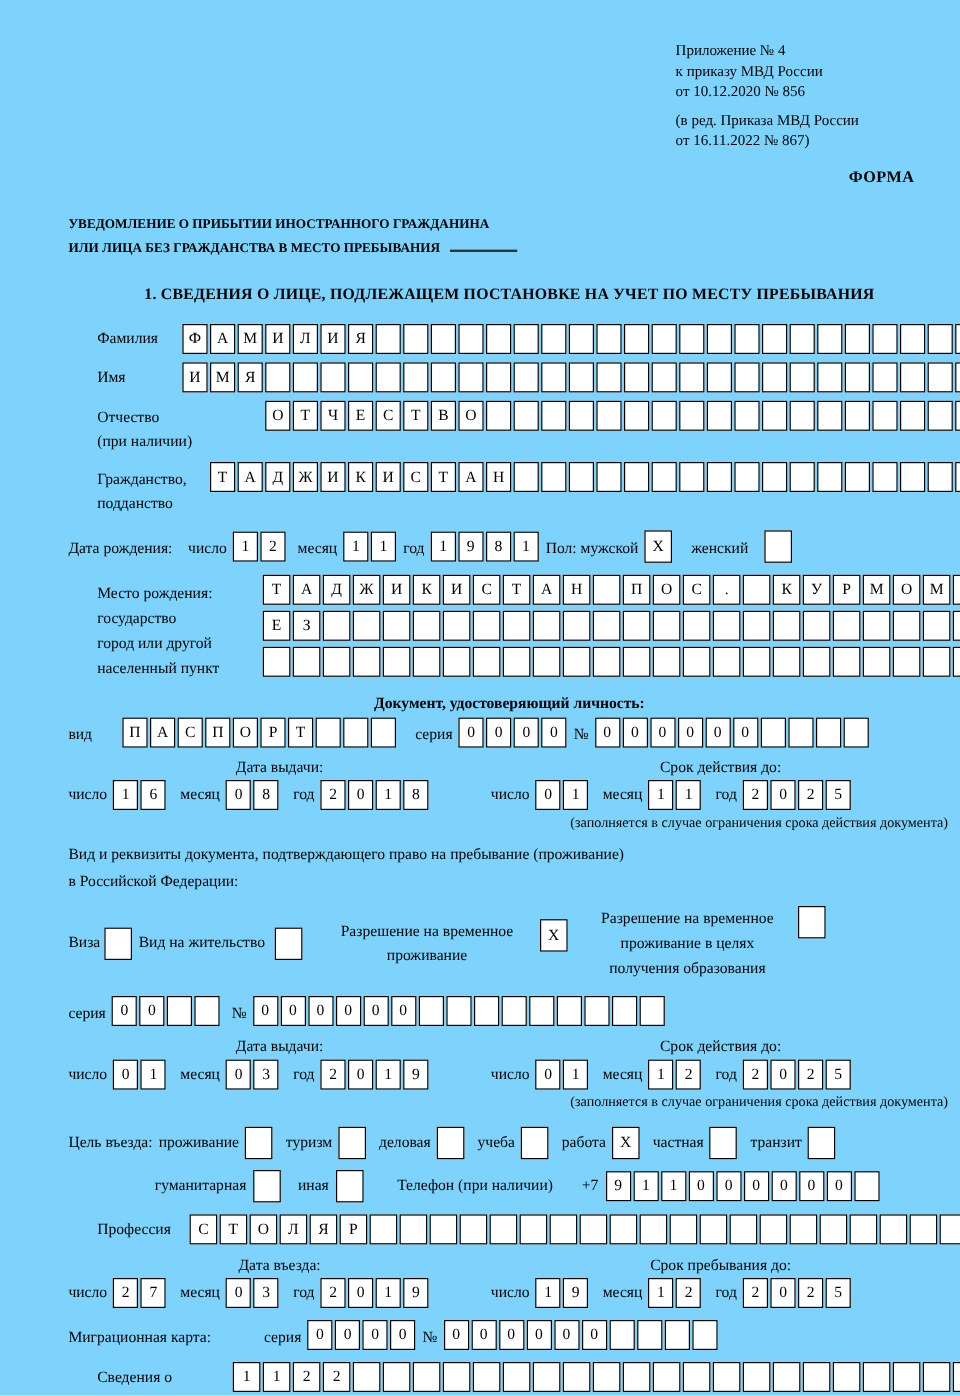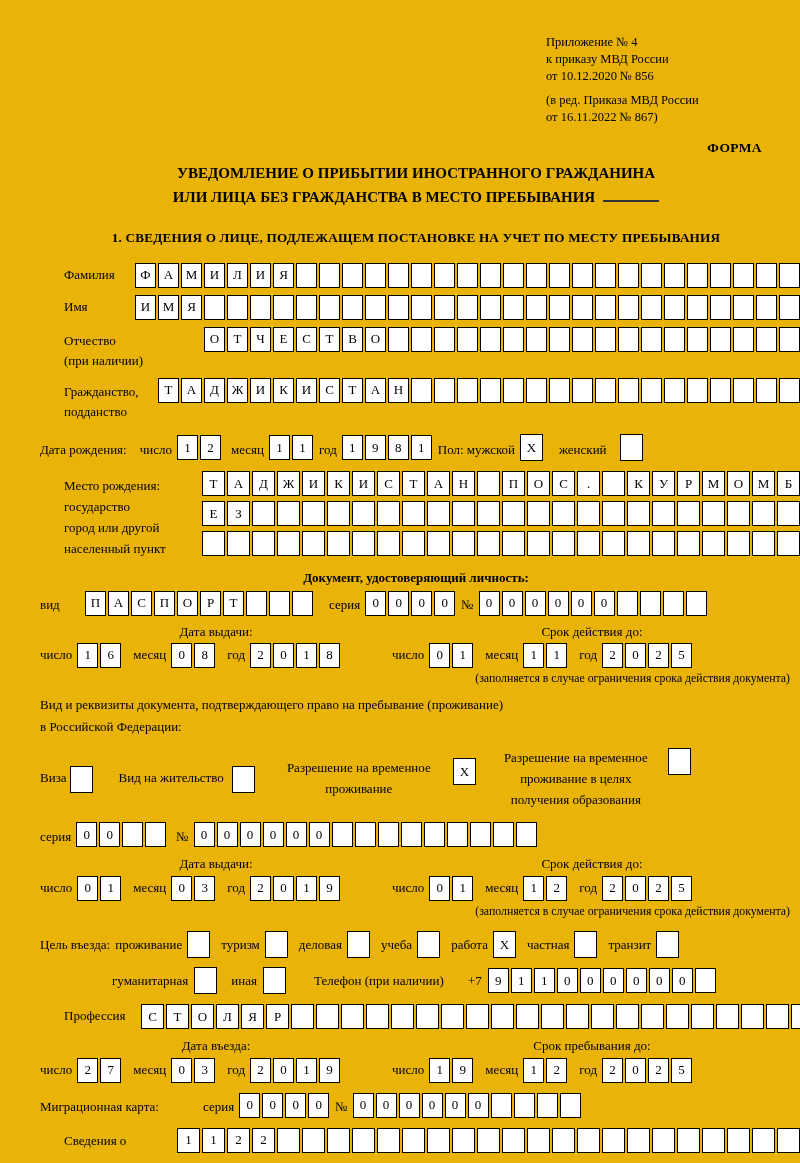--- a/index.html
+++ b/index.html
@@ -1,25 +1,25 @@
 <!DOCTYPE html>
 <html><head>
 <meta charset="utf-8">
 <style>
   html,body{margin:0;padding:0;background:#e8e8e8;}
   .page{
-    width:800px;height:1163px;background:#eab308;color:#000;
+    width:800px;height:1163px;background:#7dd3fc;color:#000;
     font-family:"Liberation Serif", serif;font-size:13px;
-    box-sizing:border-box;padding:34px 8px 16px 40px;
+    box-sizing:border-box;padding:34px 8px 16px 57px;
     margin:0 auto;position:relative;line-height:1.25;
   }
   .header-note{margin-left:506px;width:226px;font-size:12.5px;line-height:1.35;}
   .header-edition{margin-top:7px;}
   .form-label{text-align:right;padding-right:30px;font-weight:bold;margin-top:15px;font-size:13.5px;letter-spacing:.4px;}
-  .title{text-align:center;font-weight:bold;font-size:15px;margin-top:4px;line-height:1.6;}
+  .title{font-weight:bold;font-size:11px;margin-top:22px;line-height:1.6;}
   .blank-line{display:inline-block;width:56px;border-bottom:2px solid #333;height:11px;margin-left:8px;}
   .section-heading{font-weight:bold;margin-top:21px;font-size:13.2px;text-align:center;letter-spacing:.2px;}
 
   .row{display:flex;align-items:flex-start;margin-top:7px;}
   .row.vcenter{align-items:center;}
   .lbl{flex:0 0 auto;padding-top:4px;margin-left:24px;}
   .lbl.w71{width:71px;}
   .lbl.w140{width:140px;}
   .lbl.w94{width:94px;}
   .lbl.w138{width:138px;}
@@ -444,21 +444,21 @@
     <div>в Российской Федерации:</div>
   </div>
 
   <div class="opts">
     <div class="opt">
       <span class="opt-label">Виза</span>
       <span class="cells cb" style="margin-left:3px;">
           <span class="cell">&nbsp;</span>
         </span>
     </div>
-    <div class="opt" style="margin-left:24px;">
+    <div class="opt" style="margin-left:4px;">
       <span class="opt-label">Вид на жительство</span>
       <span class="cells cb">
           <span class="cell">&nbsp;</span>
         </span>
     </div>
     <div class="opt" style="margin-left:16px;">
       <span class="opt-label c175">Разрешение на временное проживание</span>
       <span class="cells cb">
           <span class="cell">X</span>
         </span>

